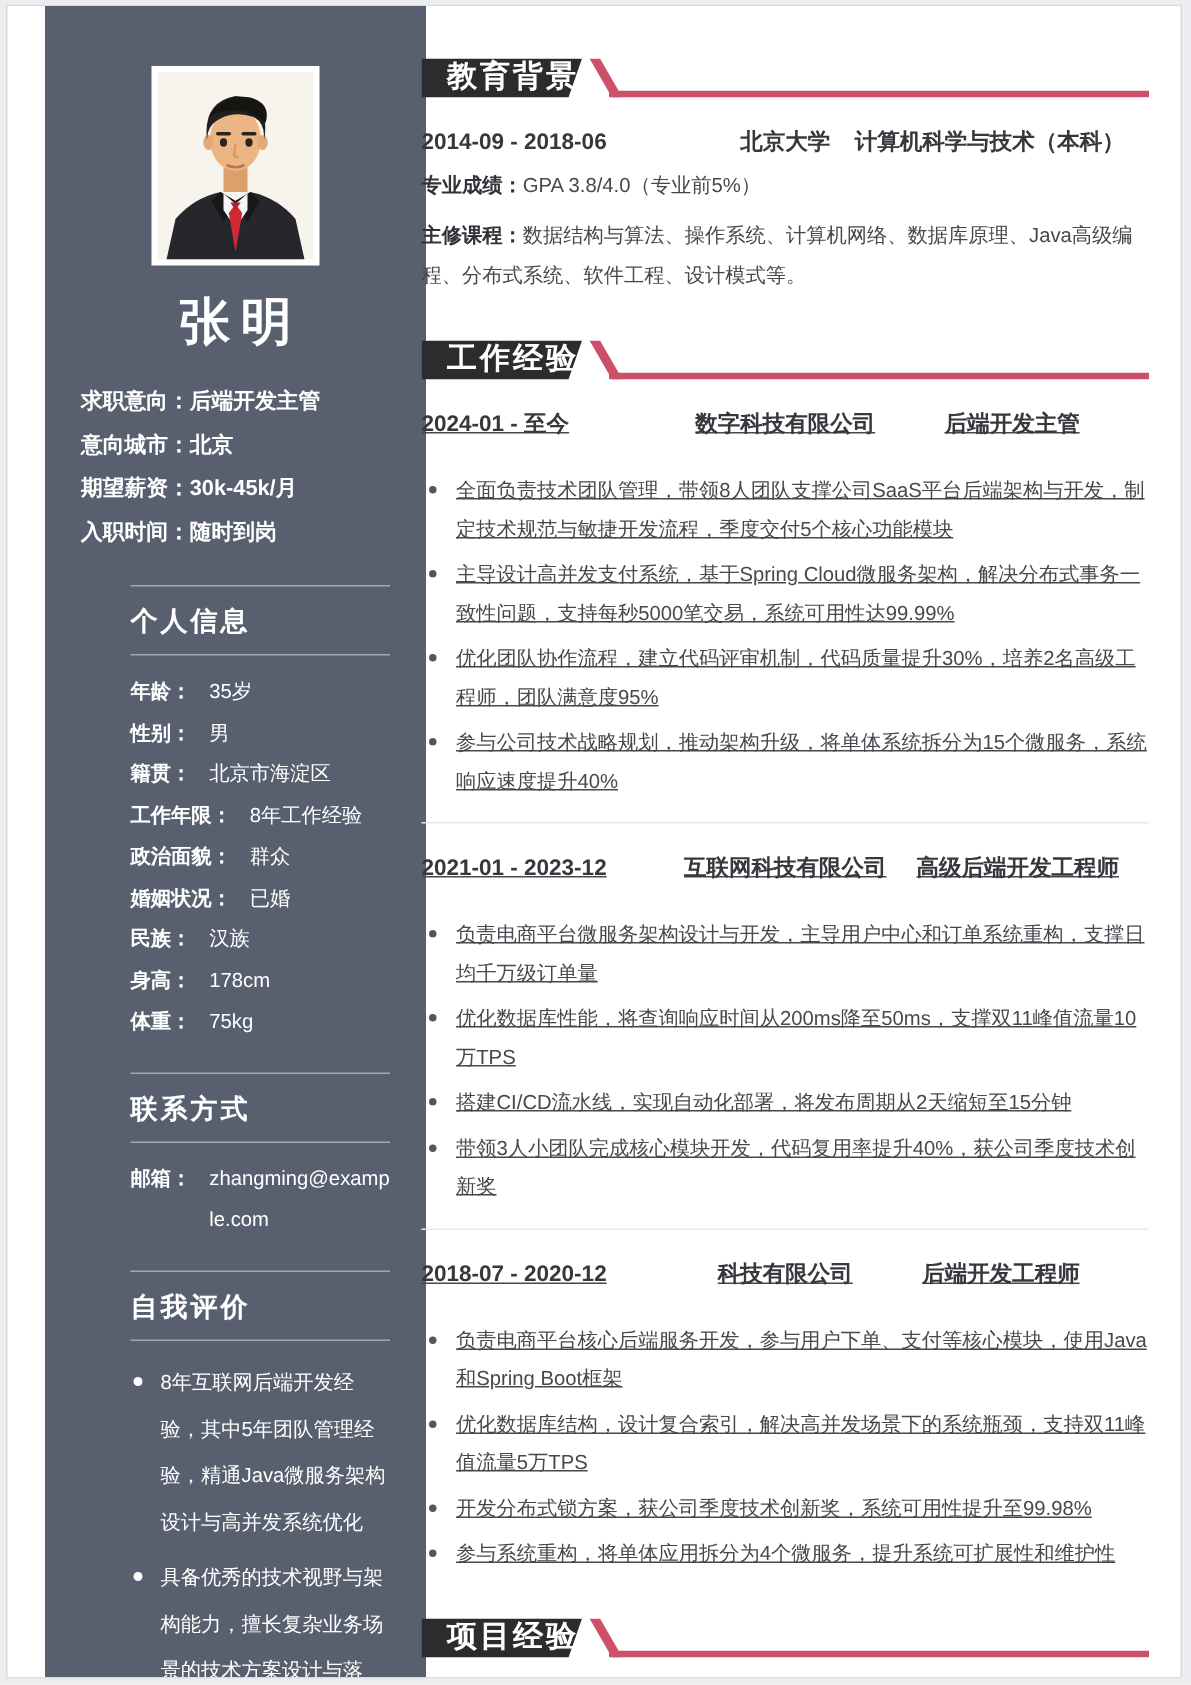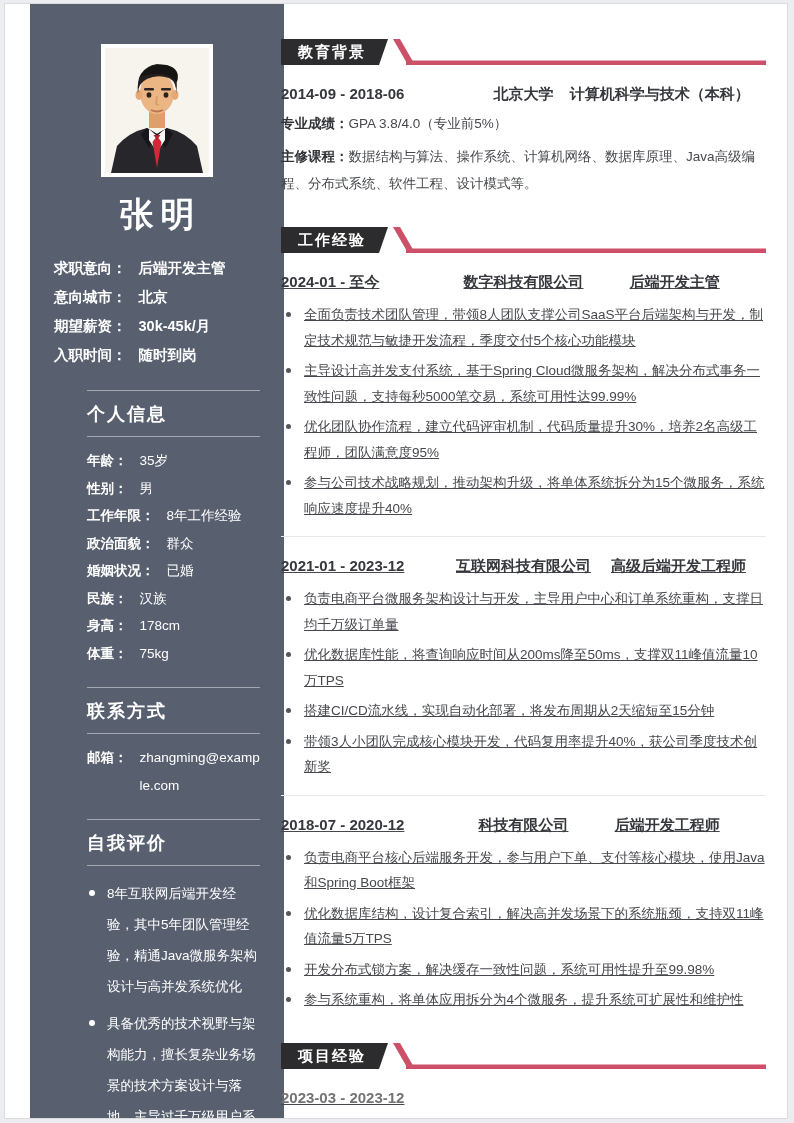--- a/index.html
+++ b/index.html
@@ -10,45 +10,45 @@
 
   
   .sidebar { position:absolute; left:25px; top:0; width:254px; height:100%;
              background:#586070; color:#fff; padding:40px 24px 0 24px; overflow:hidden; }
   .photo-frame { width:112px; height:133px; margin:0 auto; background:#fff; padding:4px; }
   .photo-frame svg { display:block; width:104px; height:125px; }
   .side-name { text-align:center; font-size:34px; font-weight:bold; letter-spacing:7px;
                margin-top:15px; padding-left:7px; }
   .intent { margin-top:16px; }
   .intent-row { display:flex; font-size:14.5px; font-weight:bold; line-height:29px; }
-  .intent-row .lbl { margin-right:12px; white-space:nowrap; }
+  .intent-row .lbl { white-space:nowrap; }
   .side-sec { margin-top:20px;margin-left:33px; }
   .side-rule { border:none; border-top:1px solid rgba(255,255,255,.45); height:0; }
   .side-title { font-size:18px; font-weight:bold; letter-spacing:2px; padding:11px 0 10px 0; }
   .side-fields { padding-top:10px; }
   .side-field { display:flex; font-size:13.5px; line-height:27.5px; }
   .side-field .lbl { font-weight:bold; margin-right:12px; white-space:nowrap; }
   .side-field .val { word-break:break-all; }
   .side-bullets { padding-top:12px; }
   .side-bullet { display:flex; font-size:13.5px; line-height:31px; margin-bottom:6px; }
   .side-bullet .dot { width:6px; height:6px; border-radius:50%; background:#fff;
                       flex:0 0 6px; margin:12px 12px 0 2px; }
 
   
   .main { position:absolute; left:276px; top:0; width:485px; padding-top:35px; color:#47484d; }
   .sec-header { position:relative; height:26px; }
   .sec-title { position:absolute; left:17px; top:0; line-height:25px; color:#fff;
-               font-size:15px; font-weight:bold; letter-spacing:2px;text-align:center; }
+               font-size:20px; font-weight:bold; letter-spacing:2px;text-align:center; }
   .meta-row { display:grid; grid-template-columns:1fr auto 1fr; align-items:baseline;
               font-size:15px; font-weight:bold; color:#37383d; margin-top:20px; }
   .meta-row .right { text-align:center; }
   .meta-row .center { text-align:center; }
   .edu-line { font-size:13.5px; line-height:27px; margin-top:6px; }
   .edu-line b, .proj-line b { color:#323338;text-align:center; }
-  .bullets { margin-top:10px; }
+  .bullets { margin-top:22px; }
   .bullet { display:flex; font-size:13.5px; line-height:25.5px; margin-bottom:5px; }
   .bullet .dot { width:5px; height:5px; border-radius:50%; background:#55565b;
                  flex:0 0 5px; margin:10px 13px 0 5px; }
   .job-divider { border:none; border-top:1px solid #e9e9ec; margin:15px 0 0 0; }
   .proj-line { font-size:13.5px; line-height:26px; margin-top:7px; }
   .proj-date { font-size:15px; font-weight:bold; color:#737373; margin-top:20px; }
   .gap-lg { margin-top:30px;text-decoration:underline; }
 </style>
 </head>
 <body>
@@ -117,20 +117,24 @@
       <div class="side-fields">
         <div class="side-field">
             <span class="lbl">年龄：</span>
             <span class="val">35岁</span>
           </div>
         <div class="side-field">
             <span class="lbl">性别：</span>
             <span class="val">男</span>
           </div>
         <div class="side-field">
+            <span class="lbl">籍贯：</span>
+            <span class="val">北京市海淀区</span>
+          </div>
+        <div class="side-field">
             <span class="lbl">工作年限：</span>
             <span class="val">8年工作经验</span>
           </div>
         <div class="side-field">
             <span class="lbl">政治面貌：</span>
             <span class="val">群众</span>
           </div>
         <div class="side-field">
             <span class="lbl">婚姻状况：</span>
             <span class="val">已婚</span>
@@ -274,21 +278,21 @@
           <div class="bullet">
               <span class="dot"></span>
               <span>负责电商平台核心后端服务开发，参与用户下单、支付等核心模块，使用Java和Spring Boot框架</span>
             </div>
           <div class="bullet">
               <span class="dot"></span>
               <span>优化数据库结构，设计复合索引，解决高并发场景下的系统瓶颈，支持双11峰值流量5万TPS</span>
             </div>
           <div class="bullet">
               <span class="dot"></span>
-              <span>开发分布式锁方案，解决缓存一致性问题，系统可用性提升至99.98%</span>
+              <span>开发分布式锁方案，获公司季度技术创新奖，系统可用性提升至99.98%</span>
             </div>
           <div class="bullet">
               <span class="dot"></span>
               <span>参与系统重构，将单体应用拆分为4个微服务，提升系统可扩展性和维护性</span>
             </div>
         </div>
       </div>
     </section>
 
     <section class="gap-lg">

